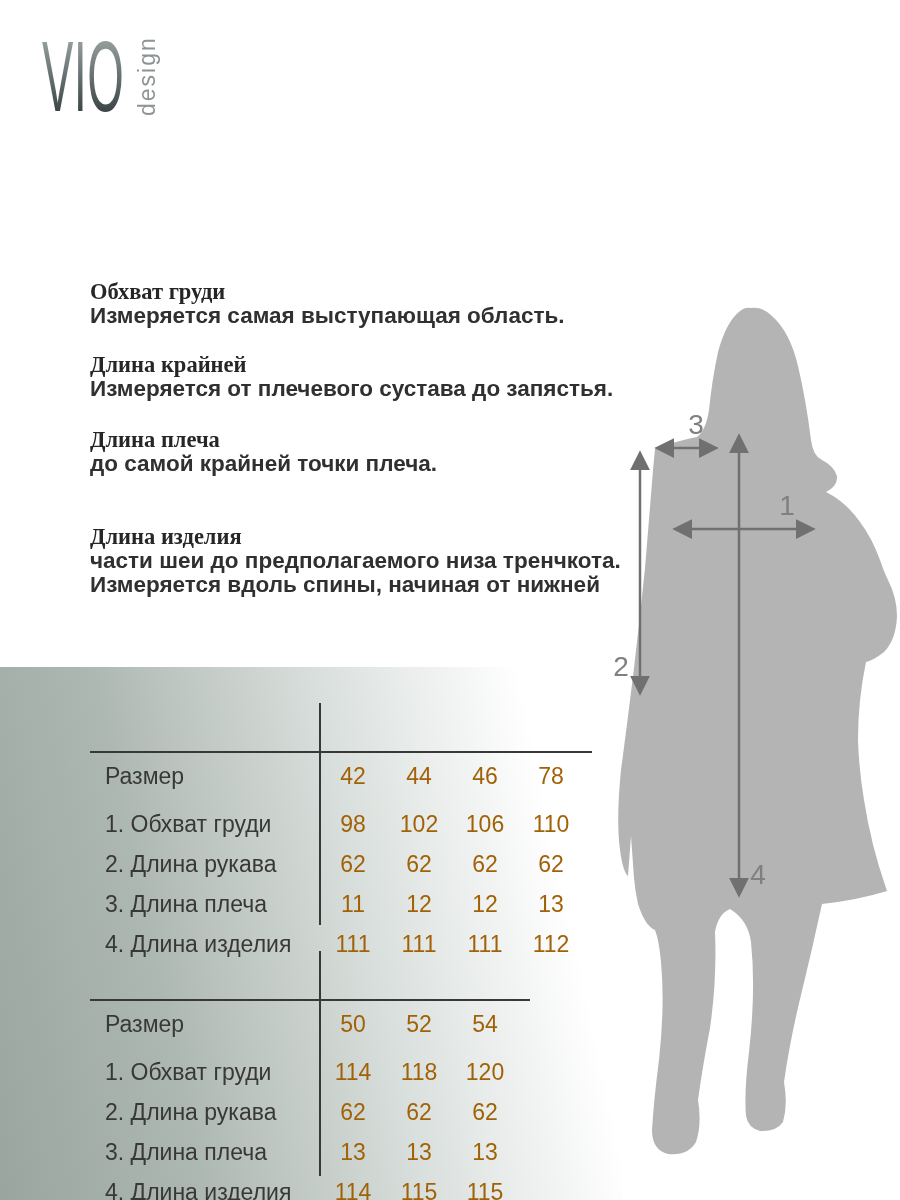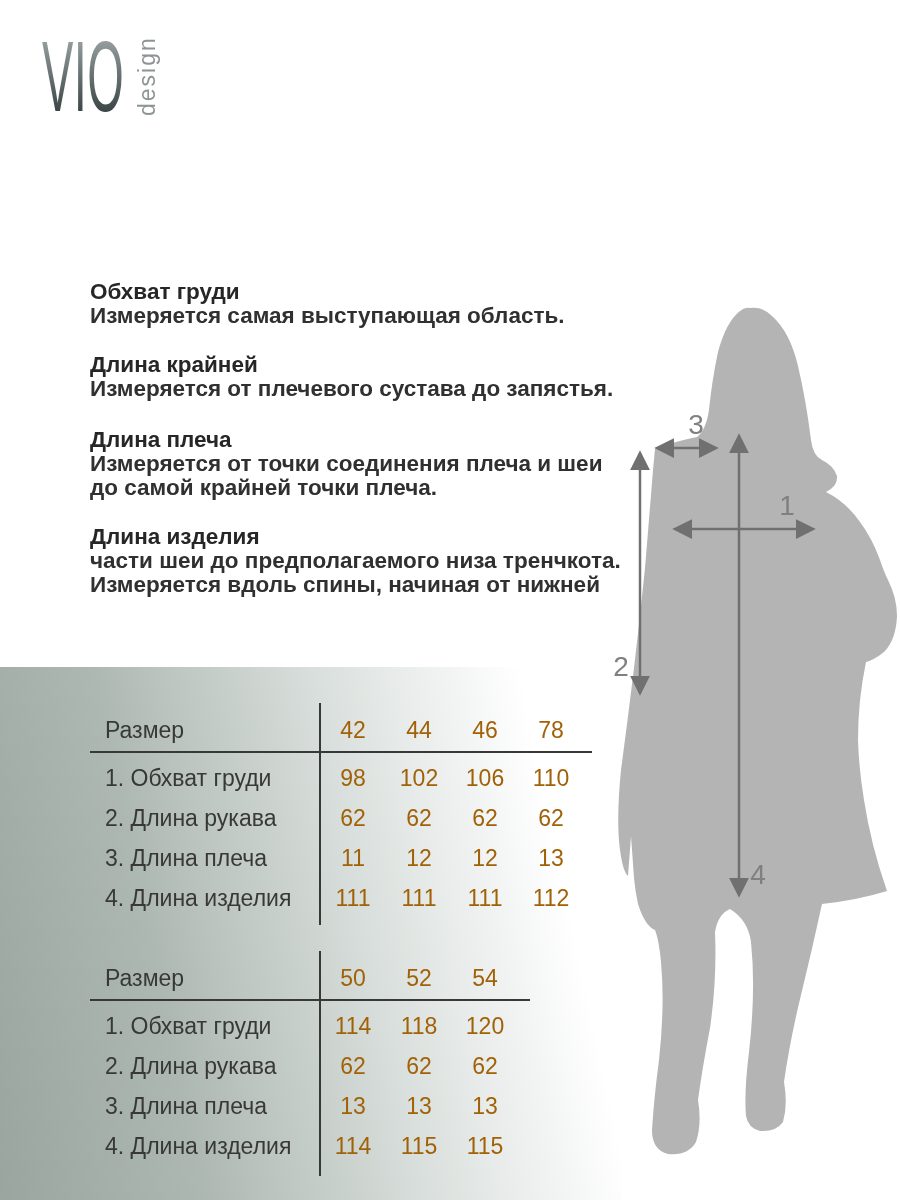--- a/index.html
+++ b/index.html
@@ -20,34 +20,34 @@
     font-size:23px;letter-spacing:2px;color:#8d9494;font-weight:500;
   }
   
   .title{
     position:absolute;left:0;top:170px;width:900px;text-align:center;
     font-size:28px;font-weight:600;letter-spacing:0.4px;color:#1f1f1f;
   }
   
   .sections{position:absolute;left:90px;top:0;width:580px;}
   .section{position:absolute;left:0;}
-  .section .heading{font-size:22.5px;line-height:24px;font-weight:700;color:#262626;white-space:nowrap;}
+  .section .heading{font-size:22.5px;line-height:24px;font-weight:700;color:#262626;white-space:nowrap;font-family:Liberation Serif, serif;}
   .section .line{font-size:22.5px;line-height:24px;color:#303030;white-space:nowrap;font-weight:bold;}
   .s1{top:280px}.s2{top:353px}.s3{top:428px}.s4{top:525px}
   
   .gradient-panel{
     position:absolute;left:0;top:667px;width:622px;height:533px;
     background:linear-gradient(78deg,#9aa59f 0%,#aeb8b2 28%,#d9dfdc 58%,#ffffff 86%);
   }
   
   .figure-svg{position:absolute;left:0;top:0;width:900px;height:1200px;pointer-events:none;}
   
   .rule{position:absolute;height:2px;background:#383838;}
   .vrule{position:absolute;width:2px;background:#383838;}
-  .size-table{position:absolute;left:105px;display:grid;}
+  .size-table{position:absolute;left:105px;display:grid;margin-top:46px;}
   .t-cols-4{grid-template-columns:215px 66px 66px 66px 66px;}
   .t-cols-3{grid-template-columns:215px 66px 66px 66px;}
   .size-table .cell{height:40px;display:flex;align-items:center;font-size:23px;}
   .size-table .lbl{color:#383838;}
   .size-table .num{justify-content:center;color:#a16207;}
   .size-table .spacer{grid-column:1/-1;height:8px;}
   .t1{top:710px}.t2{top:958px}
 </style>
 </head>
 <body>
@@ -64,21 +64,20 @@
     <div class="section s1">
       <div class="heading">Обхват груди</div>
       <div class="line">Измеряется самая выступающая область.</div>
     </div>
     <div class="section s2">
       <div class="heading">Длина крайней</div>
       <div class="line">Измеряется от плечевого сустава до запястья.</div>
     </div>
     <div class="section s3">
       <div class="heading">Длина плеча</div>
-      <div class="line">Измеряется от точки соединения плеча и шеи</div>
       <div class="line">до самой крайней точки плеча.</div>
     </div>
     <div class="section s4">
       <div class="heading">Длина изделия</div>
       <div class="line">части шеи до предполагаемого низа тренчкота.</div>
       <div class="line">Измеряется вдоль спины, начиная от нижней</div>
     </div>
   </div>
 
   <svg class="figure-svg" viewBox="0 0 900 1200">

